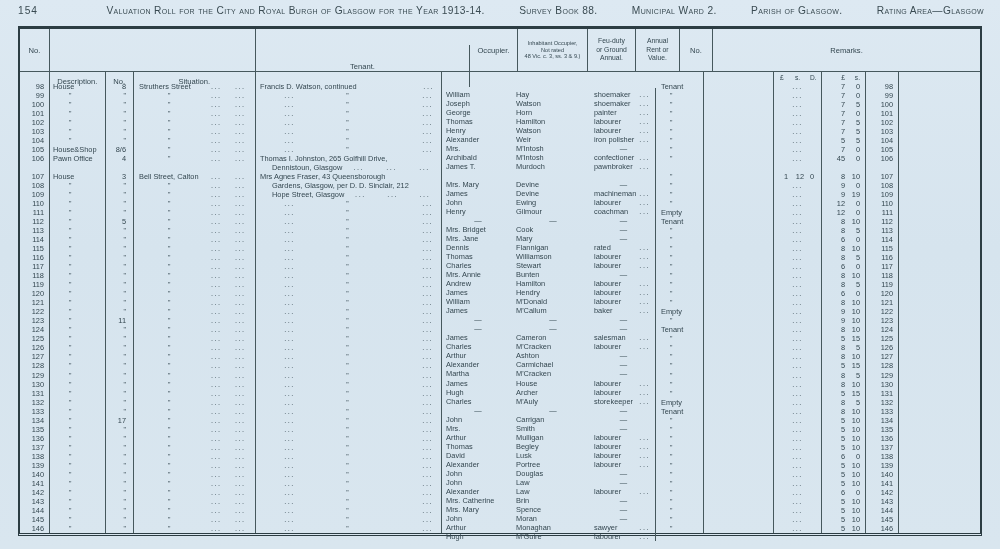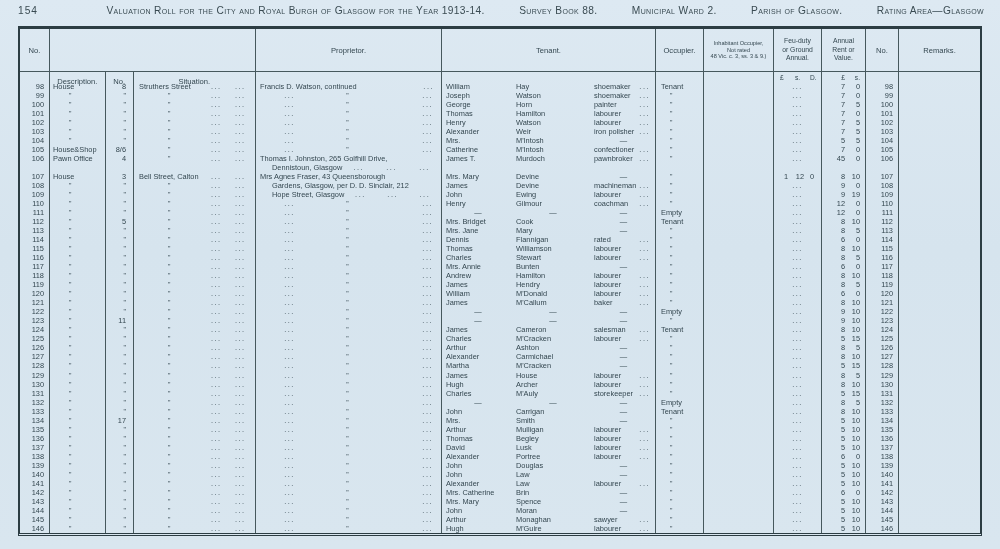--- a/index.html
+++ b/index.html
@@ -11,21 +11,21 @@
     color:var(--ink);font-family:Liberation Sans, sans-serif;overflow:hidden;}
   .titlebar{position:absolute;top:5px;left:18px;right:16px;display:flex;justify-content:space-between;
     align-items:baseline;font-size:10.2px;font-variant:small-caps;letter-spacing:.35px;white-space:nowrap;color:#3a4b52;}
   .pagenum{letter-spacing:1px;margin-right:34px;}
   .vtable{position:absolute;left:18px;right:18px;top:26px;bottom:13px;
     border-left:2px solid var(--heavy);border-right:2px solid var(--heavy);
     border-top:3px solid var(--heavy);border-bottom:3px double var(--heavy);
     display:flex;flex-direction:column;}
   
   .c-no1{width:30px;} .c-desc{width:56px;} .c-dno{width:28px;} .c-sit{width:122px;}
-  .c-prop{width:186px;} .c-ten{width:214px;} .c-occ{width:48px;} .c-inh{width:70px;}
+  .c-prop{width:186px;} .c-ten{width:214px;margin-top:16px;} .c-occ{width:48px;} .c-inh{width:70px;}
   .c-feu{width:48px;} .c-rent{width:44px;} .c-no3{width:33px;} .c-rem{flex:1;}
   
   .thead{display:flex;height:42px;border-bottom:1px solid var(--line);font-size:7.6px;flex:none;}
   .hc{display:flex;align-items:center;justify-content:center;text-align:center;
     border-right:1px solid var(--line);box-sizing:border-box;height:100%;padding:1px;}
   .hc.last{border-right:none;}
   .th-group{width:206px;display:flex;flex-direction:column;border-right:1px solid var(--line);box-sizing:border-box;}
   .group-label{flex:0 0 16px;display:flex;align-items:center;justify-content:center;border-bottom:1px solid var(--line);}
   .group-sub{flex:1;display:flex;}
   .gs{display:flex;align-items:center;justify-content:center;box-sizing:border-box;border-right:1px solid var(--line);margin-top:48px;}
@@ -88,21 +88,20 @@
 
     <div class="thead">
       <div class="hc c-no1">No.</div>
       <div class="th-group">
         <div class="group-sub">
           <div class="gs gs-desc">Description.</div>
           <div class="gs gs-dno">No.</div>
           <div class="gs gs-sit">Situation.</div>
         </div>
       </div>
-      <div class="hc c-prop">Proprietor.</div>
       <div class="hc c-ten">Tenant.</div>
       <div class="hc c-occ">Occupier.</div>
       <div class="hc c-inh small3">Inhabitant Occupier,
 Not rated
 48 Vic. c. 3, ss. 3 &amp; 9.)</div>
       <div class="hc c-feu small2">Feu-duty
 or Ground
 Annual.</div>
       <div class="hc c-rent small2">Annual
 Rent or
@@ -424,21 +423,21 @@
             <span class="sit-main dq2 dq">"</span>
             <span class="dots">...</span>
             <span class="dots d2">...</span>
           </div>
           <div class="cell c-prop">
             <span class="p-q-dots">...</span>
             <span class="p-q-mid dq">"</span>
             <span class="p-q-end">...</span>
           </div>
           <div class="cell c-ten">
-            <span class="t-first">Catherine</span>
+            <span class="t-first">Archibald</span>
             <span class="t-last">M'Intosh</span>
             <span class="t-occ">
               <span class="t-occ-text">confectioner</span>
               <span class="t-dots">...</span>
             </span>
           </div>
           <div class="cell c-occ">
             <span class="dq oq">"</span>
           </div>
           <div class="cell c-inh"></div>

